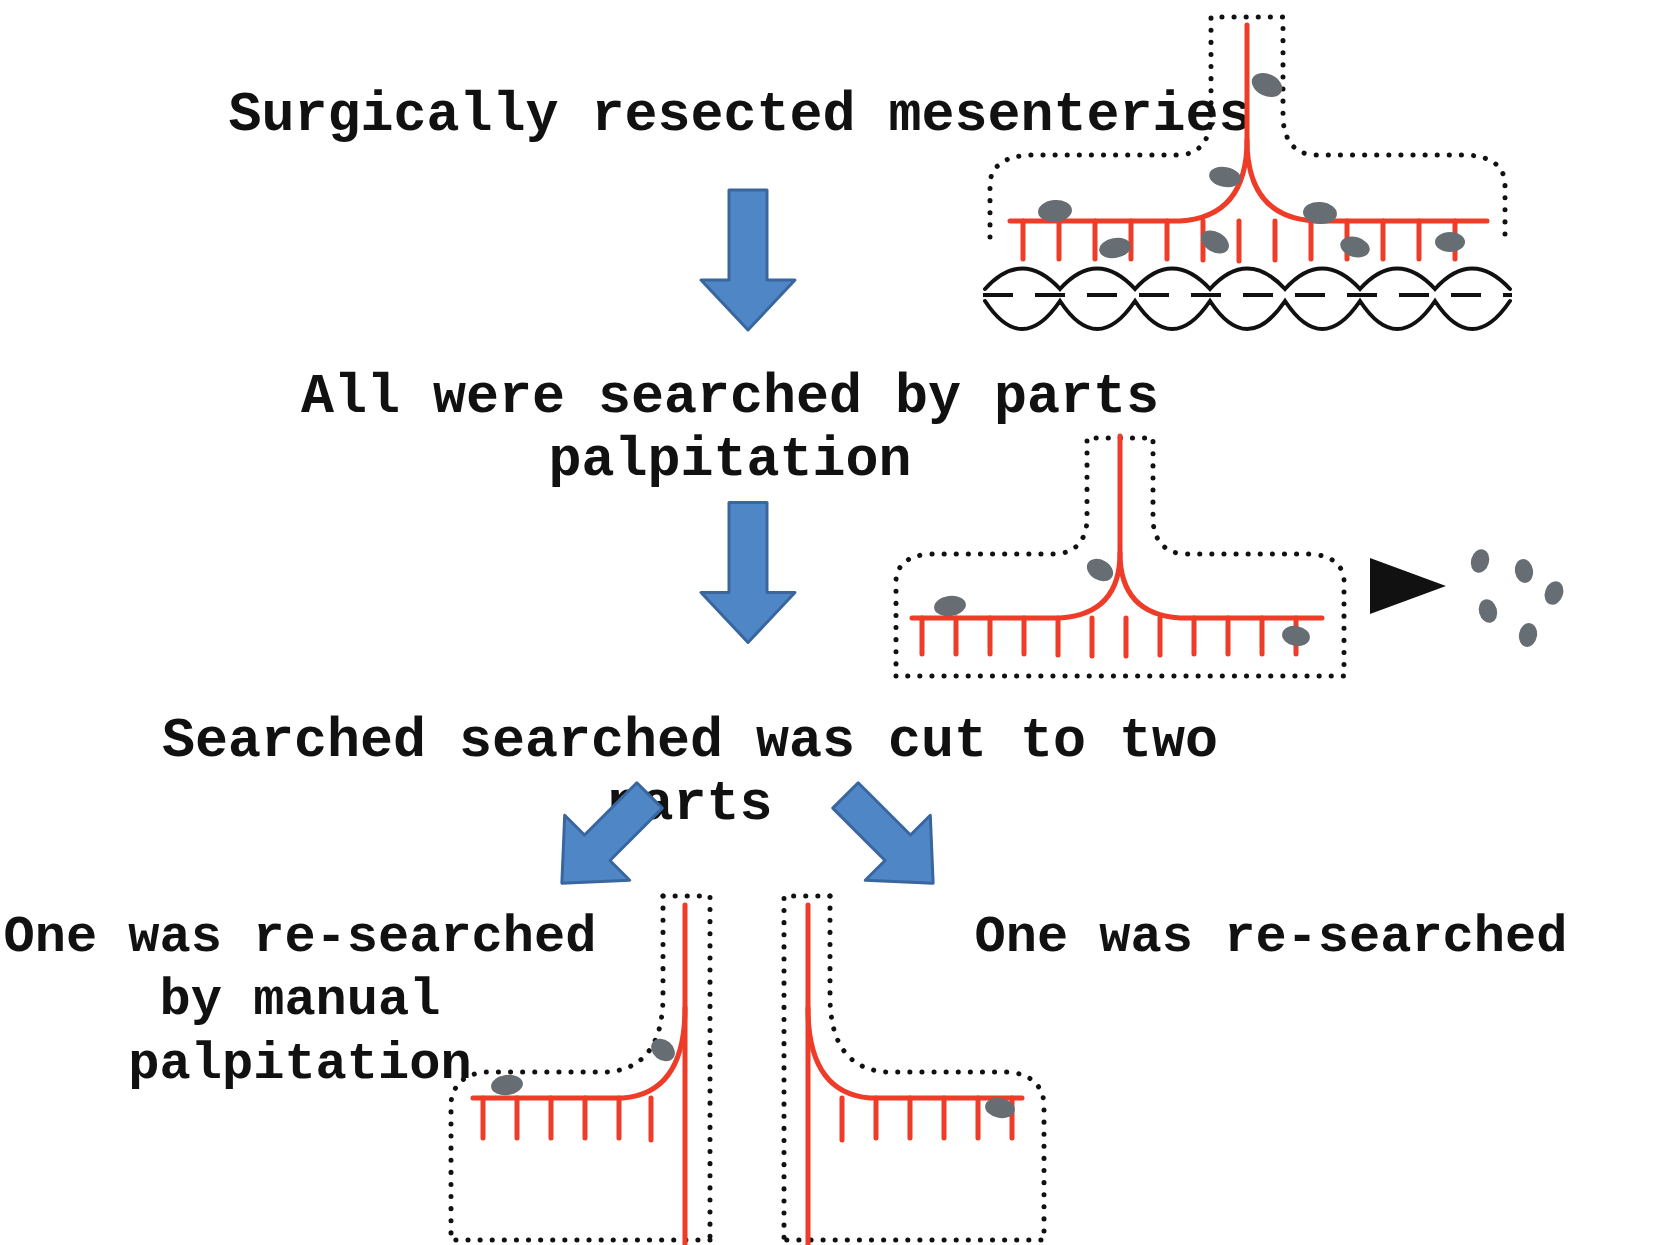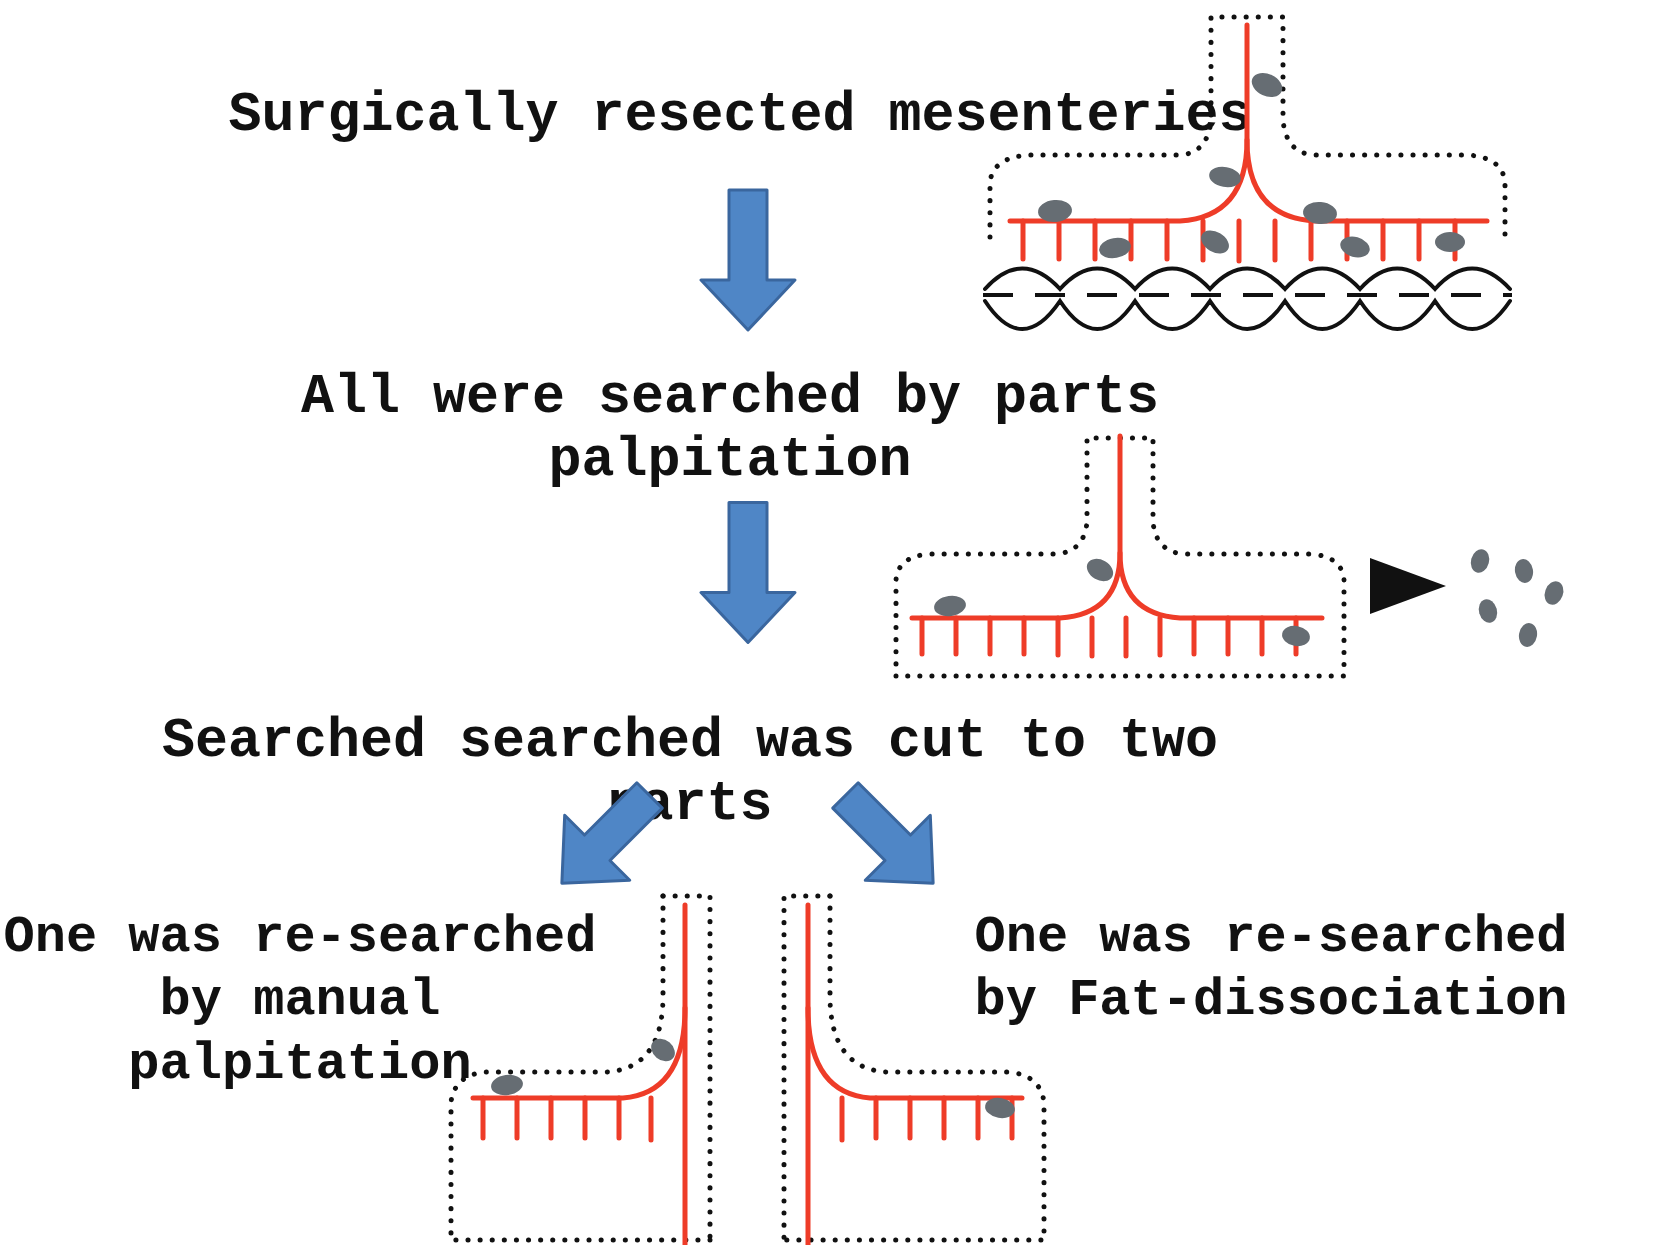--- a/index.html
+++ b/index.html
@@ -104,21 +104,20 @@
   <svg class="abs rotm45" style="left:835px;top:775px;" width="110" height="130" viewBox="0 0 100 130">
     <path class="arrowshape" d="M 32 2 L 68 2 L 68 76 L 96 76 L 50 126 L 4 76 L 32 76 Z"></path>
   </svg>
 
   <div class="abs label tL">
     <div>One was re-searched</div>
     <div>by manual palpitation</div>
   </div>
   <div class="abs label tR">
     <div>One was re-searched</div>
-    <div>by Fat-dissociation</div>
   </div>
 
   <svg class="abs" style="left:435px;top:888px;" width="290" height="357" viewBox="0 0 290 357">
     <g>
       <path class="dotted" d="M 228 8 L 275 8 L 275 357"></path>
       <path class="dotted" d="M 228 8 L 228 108 Q 228 180 172 184 L 52 184 Q 20 186 16 214 L 16 352 L 275 352"></path>
     </g>
     <g>
       <path class="vessel" d="M 250 17 L 250 357"></path>
       <path class="vessel" d="M 250 120 Q 250 205 188 210 L 38 210"></path>

